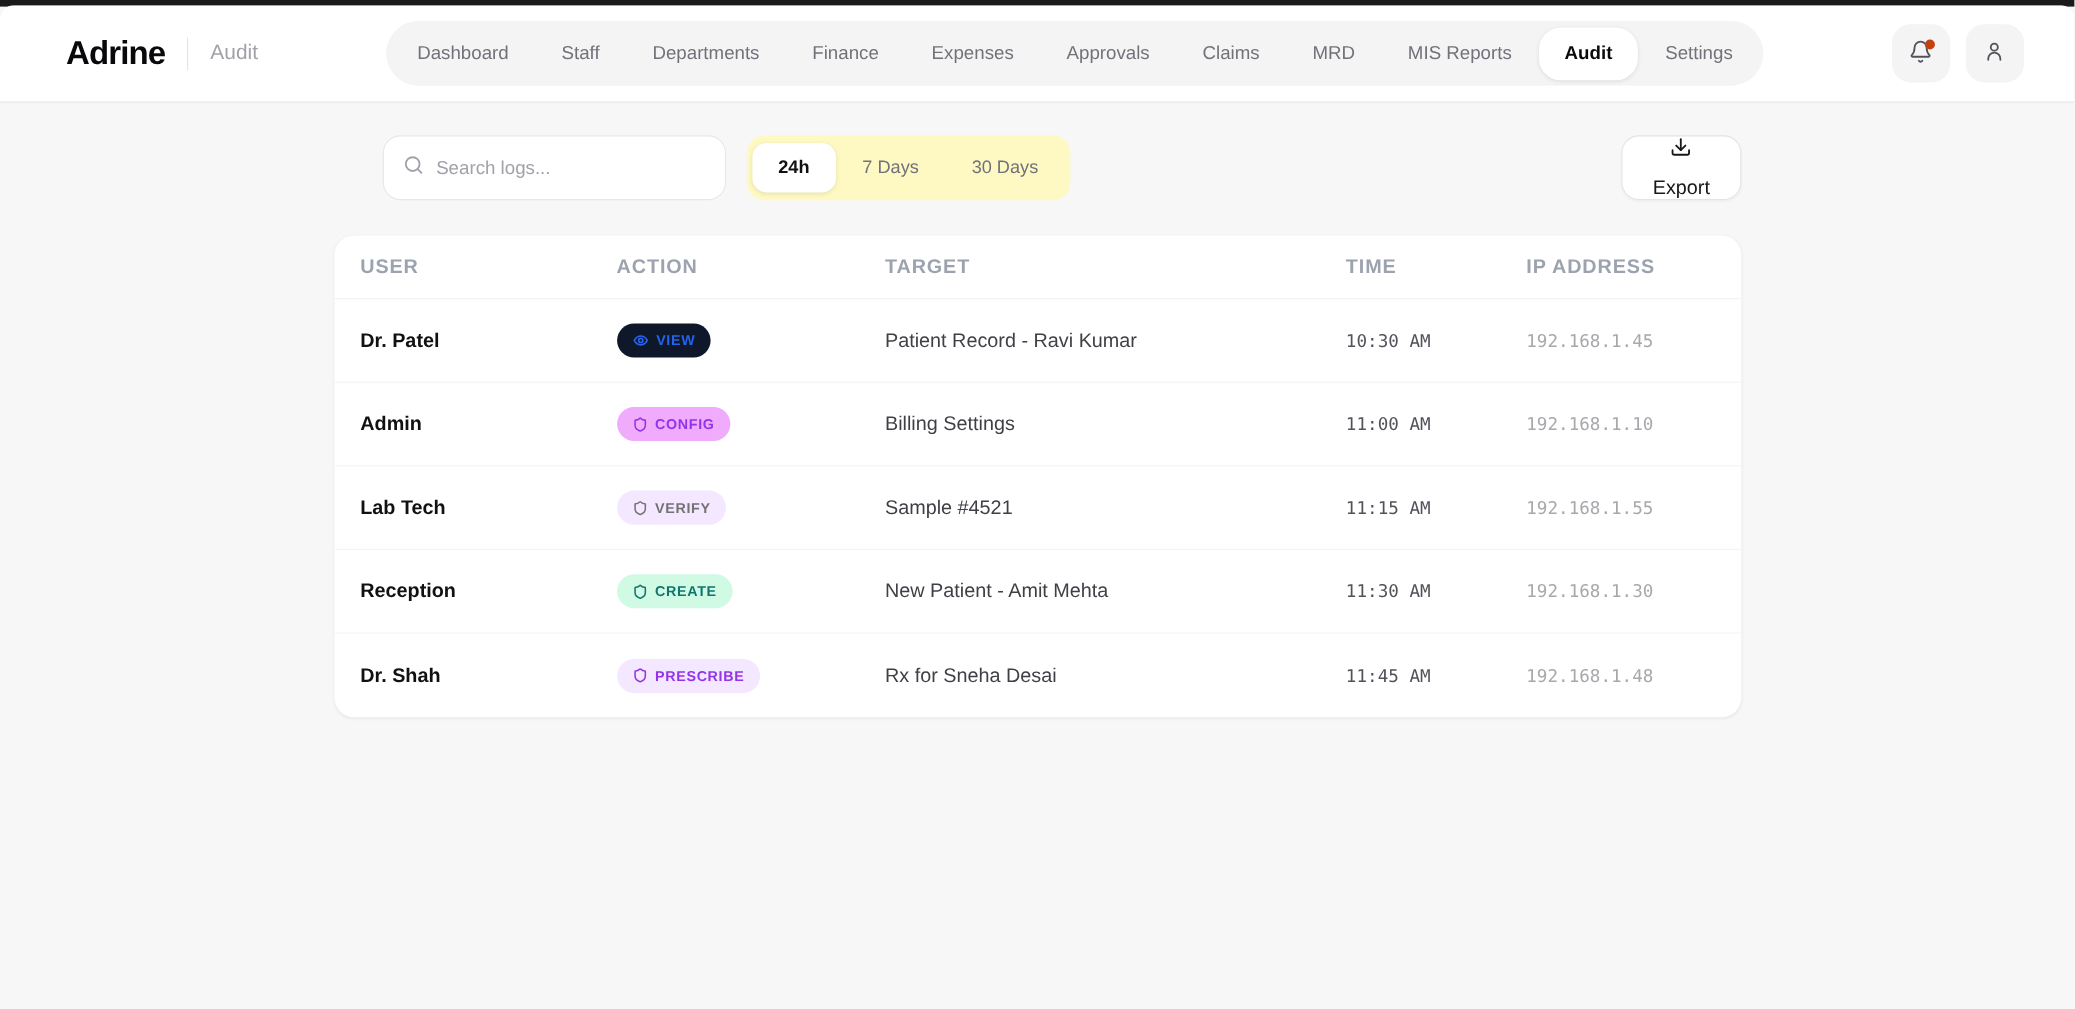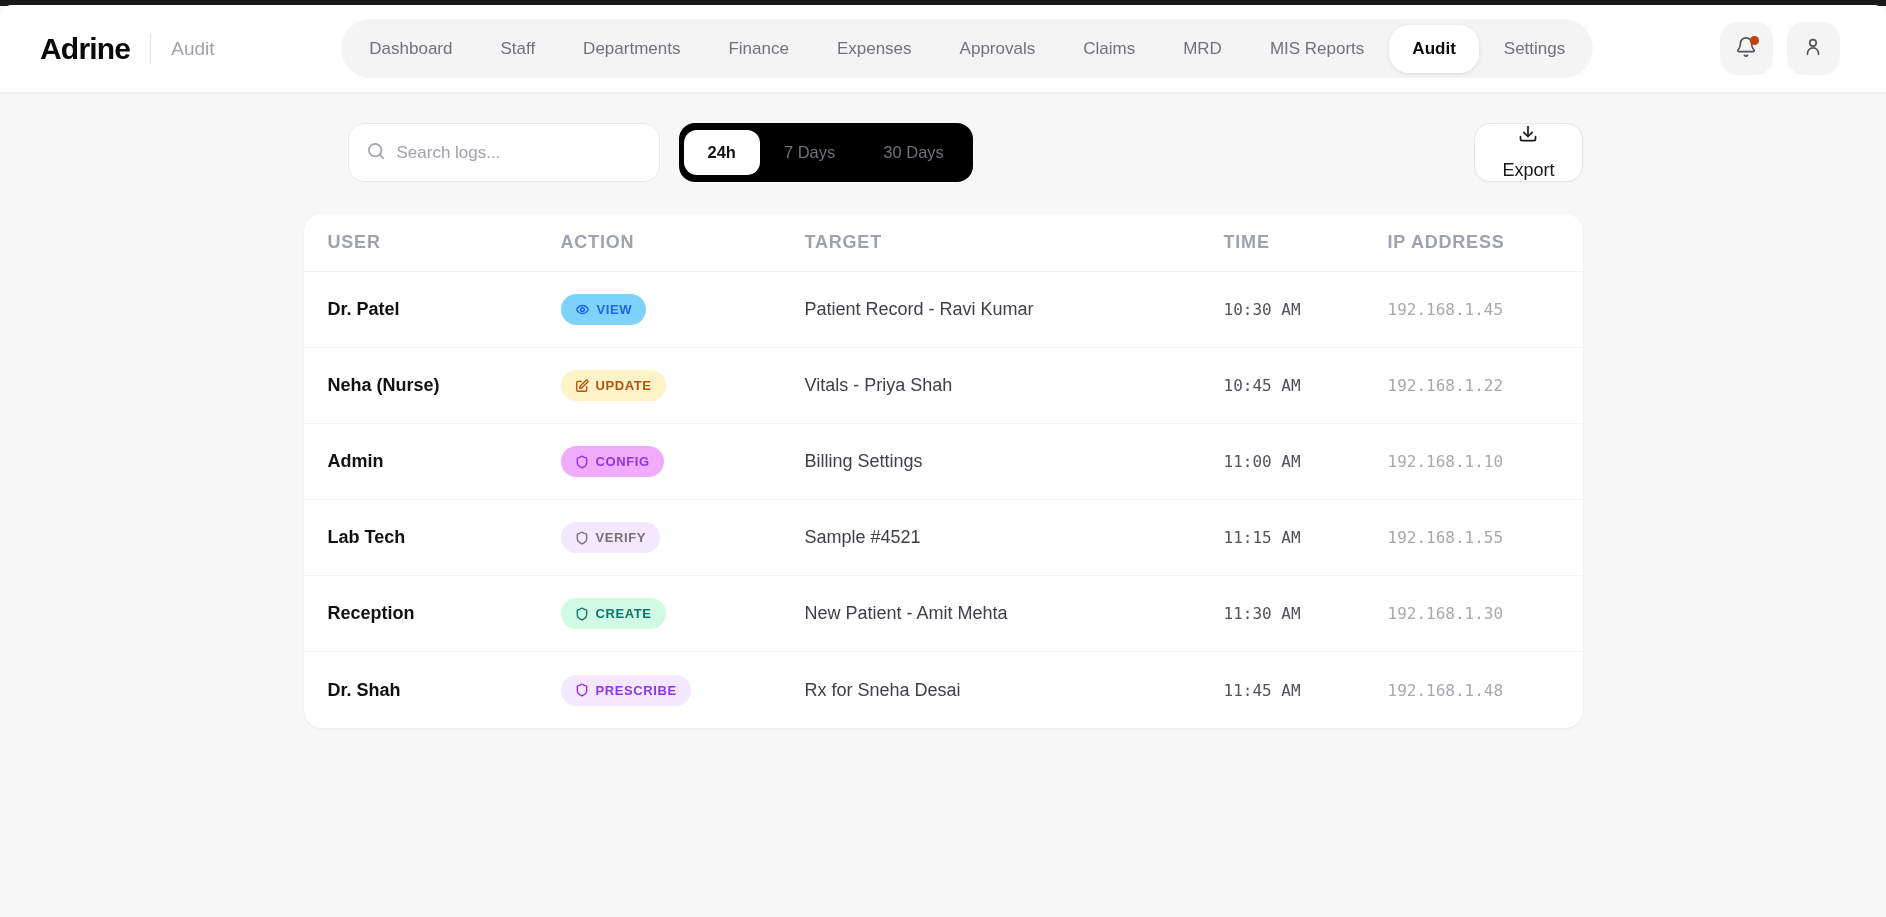--- a/index.html
+++ b/index.html
@@ -11,21 +11,21 @@
     overflow: hidden;
   }
   
   .window-strip { position: absolute; top: 0; left: 0; width: 100%; height: 6px; background: #1a1a1a; }
   .page { position: absolute; top: 5px; left: 0; width: 100%; height: 912px; background: #f7f7f8; border-radius: 12px 12px 0 0; overflow: hidden; }
 
   
   .app-header {
     height: 87px; background: #ffffff;
     display: flex; align-items: center;
-    padding: 0 46px 0 40px;
+    padding: 0 46px 0 60px;
     box-shadow: 0 1px 2px rgba(0,0,0,0.05);
     border-radius: 12px 12px 0 0;
     position: relative; z-index: 5;
   }
   .brand { font-size: 30px; font-weight: 800; color: #09090b; letter-spacing: -0.8px; }
   .brand-divider { width: 1px; height: 30px; background: #e4e4e7; margin: 0 20px; }
   .page-label { font-size: 19px; color: #a1a1aa; }
 
   .nav-pill {
     margin: 0 auto; background: #f4f4f5; border-radius: 999px;
@@ -60,21 +60,21 @@
     border: 1px solid #e7e7ea; border-radius: 16px;
     display: flex; align-items: center; gap: 11px; padding: 0 17px; margin-left: 44px;
   }
   .search-box input {
     border: none; outline: none; font-size: 17px; flex: 1;
     font-family: "Liberation Sans", sans-serif; color: #3f3f46; background: transparent;
   }
   .search-box input::placeholder { color: #a1a1aa; }
 
   .time-tabs {
-    margin-left: 19px; background: #000000; border-radius: 16px; padding: 5px;
+    margin-left: 19px; background: #fef9c3; border-radius: 16px; padding: 5px;
     display: flex; align-items: center; height: 59px; text-align: right;
   }
   .time-tab { padding: 13px 24px; font-size: 16.5px; color: #71717a; border-radius: 13px; cursor: pointer; white-space: nowrap; }
   .time-tab.active { background: #ffffff; color: #121214; font-weight: 700; box-shadow: 0 1px 4px rgba(0,0,0,0.10); }
 
   .export-btn {
     margin-left: auto; height: 59px; padding: 0 27px;
     background: #ffffff; border: 1px solid #e4e4e7; border-radius: 16px;
     display: flex; align-items: center; gap: 11px;
     font-size: 18px; color: #18181b; font-weight: 500; cursor: pointer;
@@ -194,49 +194,34 @@
       <div class="t-head">
           <div class="col">User</div>
           <div class="col">Action</div>
           <div class="col">Target</div>
           <div class="col">Time</div>
           <div class="col">IP Address</div>
         </div>
       <div>
           <div class="t-row">
             <div class="cell user">Dr. Patel</div>
-            <div class="cell"><span class="badge" style="background:#7dd3fc;color:#2563eb">
+            <div class="cell"><span class="badge" style="background:#0f172a;color:#2563eb">
                 <span>
                   <svg width="15" height="15" viewBox="0 0 24 24" fill="none" stroke="currentColor" stroke-width="2.4" stroke-linecap="round" stroke-linejoin="round">
                     <path d="M2.5 12s3.5-6.5 9.5-6.5S21.5 12 21.5 12 18 18.5 12 18.5 2.5 12 2.5 12z"></path>
                     <circle cx="12" cy="12" r="3"></circle>
                   </svg>
                 </span>
                 <span>VIEW</span>
               </span></div>
             <div class="cell target">Patient Record - Ravi Kumar</div>
             <div class="cell time">10:30 AM</div>
             <div class="cell ip">192.168.1.45</div>
           </div>
           <div class="t-row">
-            <div class="cell user">Neha (Nurse)</div>
-            <div class="cell"><span class="badge" style="background:#fef3c7;color:#b45309">
-                <span>
-                  <svg width="14" height="14" viewBox="0 0 24 24" fill="none" stroke="currentColor" stroke-width="2.4" stroke-linecap="round" stroke-linejoin="round">
-                    <path d="M11 4H5a2 2 0 0 0-2 2v13a2 2 0 0 0 2 2h13a2 2 0 0 0 2-2v-6"></path>
-                    <path d="M18.4 2.6a2.1 2.1 0 1 1 3 3L12 15l-4 1 1-4Z"></path>
-                  </svg>
-                </span>
-                <span>UPDATE</span>
-              </span></div>
-            <div class="cell target">Vitals - Priya Shah</div>
-            <div class="cell time">10:45 AM</div>
-            <div class="cell ip">192.168.1.22</div>
-          </div>
-          <div class="t-row">
             <div class="cell user">Admin</div>
             <div class="cell"><span class="badge" style="background:#f0abfc;color:#9333ea">
                 <span>
                   <svg width="14" height="14" viewBox="0 0 24 24" fill="none" stroke="currentColor" stroke-width="2.4" stroke-linecap="round" stroke-linejoin="round">
                     <path d="M20 13c0 5-3.5 7.5-7.7 8.9a1 1 0 0 1-.6 0C7.5 20.5 4 18 4 13V6a1 1 0 0 1 1-1c2 0 4.5-1.2 6.2-2.7a1 1 0 0 1 1.6 0C14.5 3.8 17 5 19 5a1 1 0 0 1 1 1z"></path>
                   </svg>
                 </span>
                 <span>CONFIG</span>
               </span></div>
             <div class="cell target">Billing Settings</div>

